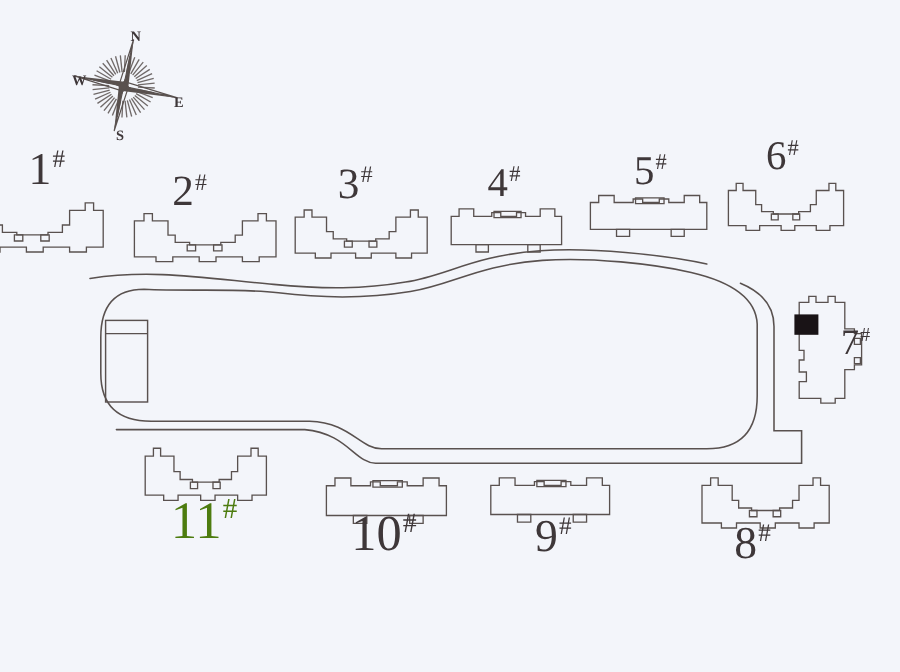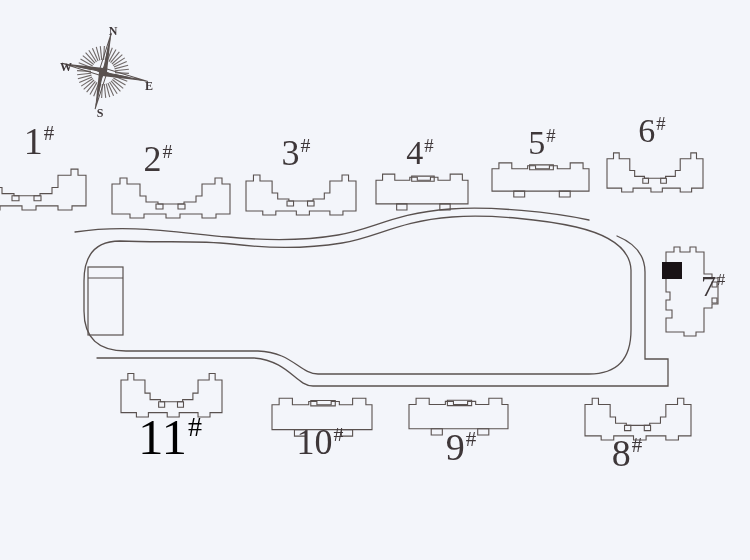--- a/index.html
+++ b/index.html
@@ -168,22 +168,22 @@
   <div id="labels">
       <div class="bldg-label" style="left: 39px; top: 122px; font-size: 38px; color: rgb(62, 55, 57);"><span class="num">1</span><span class="hash">#</span></div>
       <div class="bldg-label" style="left: 158px; top: 141px; font-size: 36px; color: rgb(62, 55, 57);"><span class="num">2</span><span class="hash">#</span></div>
       <div class="bldg-label" style="left: 296px; top: 135px; font-size: 36px; color: rgb(62, 55, 57);"><span class="num">3</span><span class="hash">#</span></div>
       <div class="bldg-label" style="left: 420px; top: 136px; font-size: 34px; color: rgb(62, 55, 57);"><span class="num">4</span><span class="hash">#</span></div>
       <div class="bldg-label" style="left: 542px; top: 126px; font-size: 34px; color: rgb(62, 55, 57);"><span class="num">5</span><span class="hash">#</span></div>
       <div class="bldg-label" style="left: 652px; top: 114px; font-size: 34px; color: rgb(62, 55, 57);"><span class="num">6</span><span class="hash">#</span></div>
       <div class="bldg-label" style="left: 713px; top: 271px; font-size: 30px; color: rgb(62, 55, 57);"><span class="num">7</span><span class="hash">#</span></div>
       <div class="bldg-label" style="left: 627px; top: 434px; font-size: 38px; color: rgb(62, 55, 57);"><span class="num">8</span><span class="hash">#</span></div>
       <div class="bldg-label" style="left: 461px; top: 428px; font-size: 38px; color: rgb(62, 55, 57);"><span class="num">9</span><span class="hash">#</span></div>
-      <div class="bldg-label" style="left: 320px; top: 424px; font-size: 36px; color: rgb(62, 55, 57);"><span class="num">10</span><span class="hash">#</span></div>
-      <div class="bldg-label" style="left: 170px; top: 412px; font-size: 51px; color: #000000;"><span class="num">11</span><span class="hash">#</span></div>
+      <div class="bldg-label" style="left: 320px; top: 424px; font-size: 42px; color: rgb(62, 55, 57);"><span class="num">10</span><span class="hash">#</span></div>
+      <div class="bldg-label" style="left: 170px; top: 412px; font-size: 44px; color: #4d7c0f;"><span class="num">11</span><span class="hash">#</span></div>
     </div>
   <div id="compass-letters">
       <div class="compass-letter" style="left: 113px; top: 31px; color: rgb(62, 55, 57);">N</div>
       <div class="compass-letter" style="left: 149px; top: 86px; color: rgb(62, 55, 57);">E</div>
       <div class="compass-letter" style="left: 100px; top: 113px; color: rgb(62, 55, 57);">S</div>
       <div class="compass-letter" style="left: 66px; top: 67px; color: rgb(62, 55, 57);">W</div>
     </div>
 </div>
 
 </body></html>

